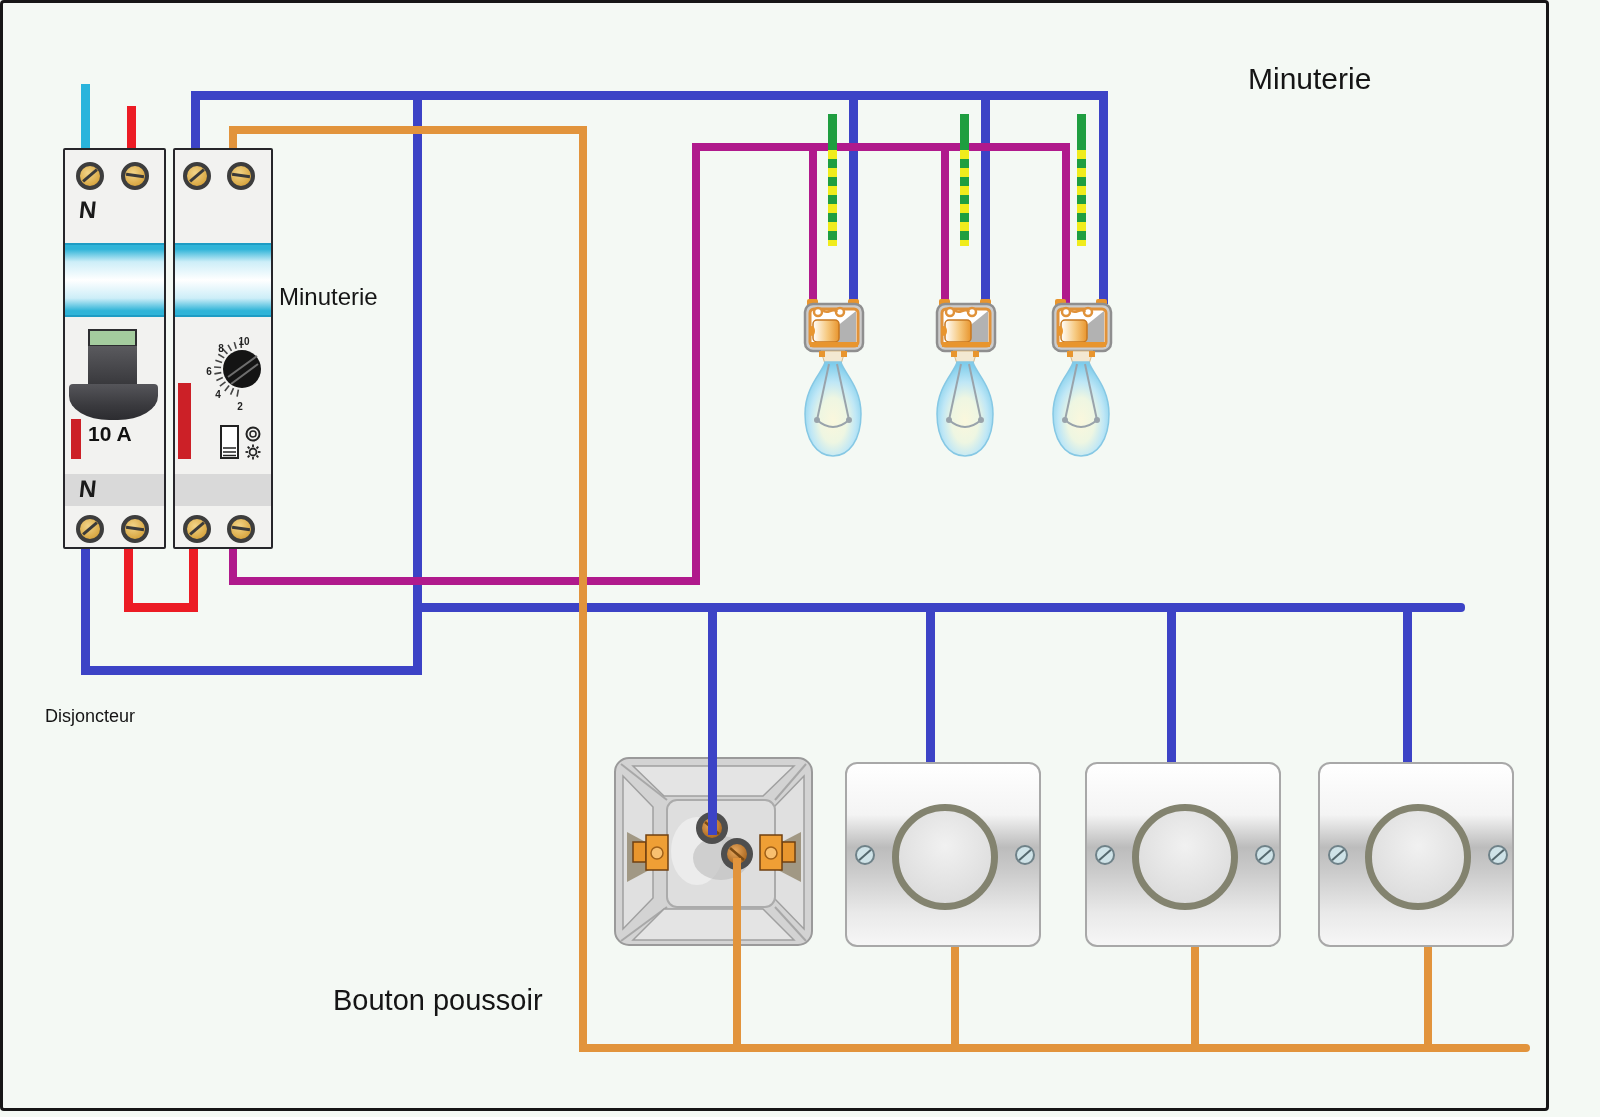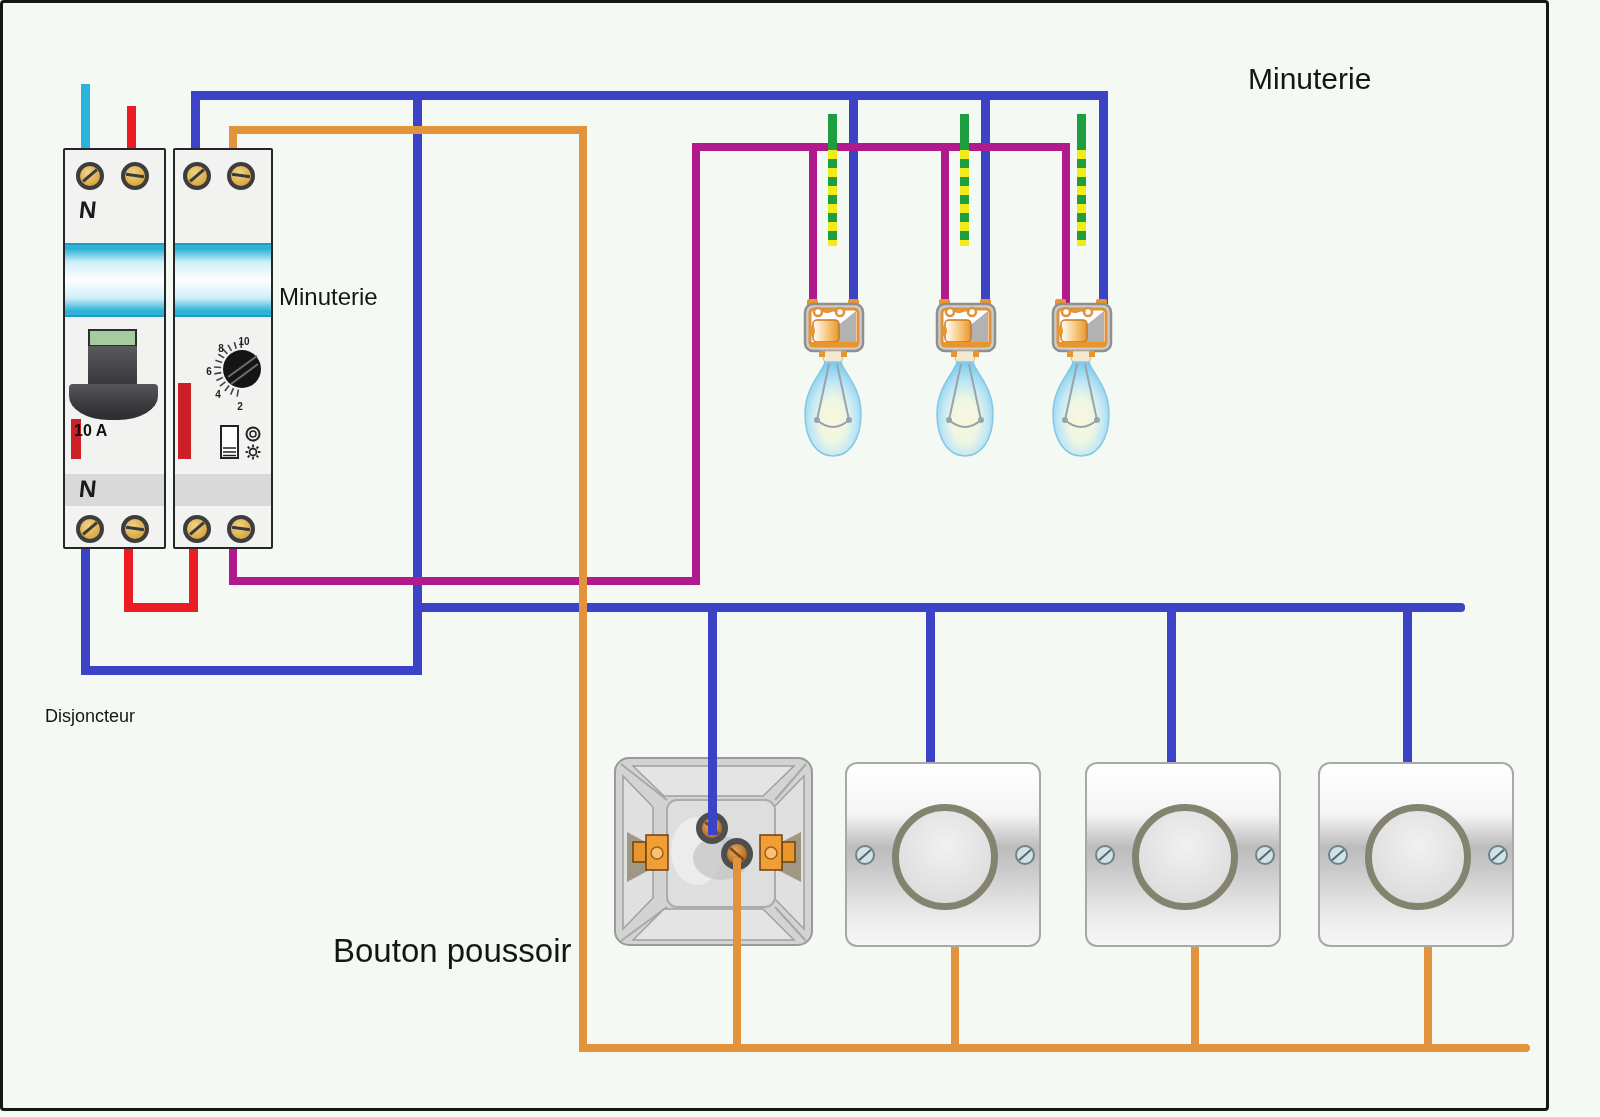--- a/index.html
+++ b/index.html
@@ -87,21 +87,21 @@
       </div>
     <div class="screw h" style="left:56px;top:12px;">
         <i></i>
       </div>
     <div class="nmark" style="left:14px;top:48px;">N</div>
     <div class="cyanband" style="top:93px;"></div>
     <div style="position:absolute;left:23px;top:179px;width:49px;height:18px;background:#a4cc9e;border:2px solid #2d2d30;box-sizing:border-box;"></div>
     <div style="position:absolute;left:23px;top:196px;width:49px;height:38px;background:linear-gradient(180deg,#5a5a5e,#39393d);"></div>
     <div style="position:absolute;left:4px;top:234px;width:89px;height:36px;background:linear-gradient(180deg,#55555a,#3a3a3e 60%,#2c2c30);border-radius:4px 4px 45% 45%/4px 4px 24px 24px;"></div>
     <div style="position:absolute;left:6px;top:269px;width:10px;height:40px;background:#cc2027;"></div>
-    <div class="lbl" style="left:9px;top:272px;font-size:16px;font-weight:800;color:#111;">10 A</div>
+    <div class="lbl" style="left:23px;top:272px;font-size:21px;font-weight:800;color:#111;">10 A</div>
     <div class="grayband" style="top:324px;"></div>
     <div class="nmark" style="left:14px;top:327px;">N</div>
     <div class="screw" style="left:11px;top:365px;">
         <i></i>
       </div>
     <div class="screw h" style="left:56px;top:365px;">
         <i></i>
       </div>
   </div>
 
@@ -338,15 +338,15 @@
         <i></i>
       </div>
   </div>
 
   <div class="wire c-blue" style="left:708px;top:607px;width:9px;height:228px;"></div>
   <div class="wire c-orange" style="left:733px;top:858px;width:8px;height:194px;"></div>
 
   <div class="lbl" style="left:1248px;top:62px;font-size:30px;">Minuterie</div>
   <div class="lbl" style="left:279px;top:283px;font-size:24px;">Minuterie</div>
   <div class="lbl" style="left:45px;top:706px;font-size:18px;">Disjoncteur</div>
-  <div class="lbl" style="left:333px;top:932px;font-size:33px;">Bouton poussoir</div>
+  <div class="lbl" style="left:333px;top:984px;font-size:29px;">Bouton poussoir</div>
 
 </div>
 
 </body></html>

